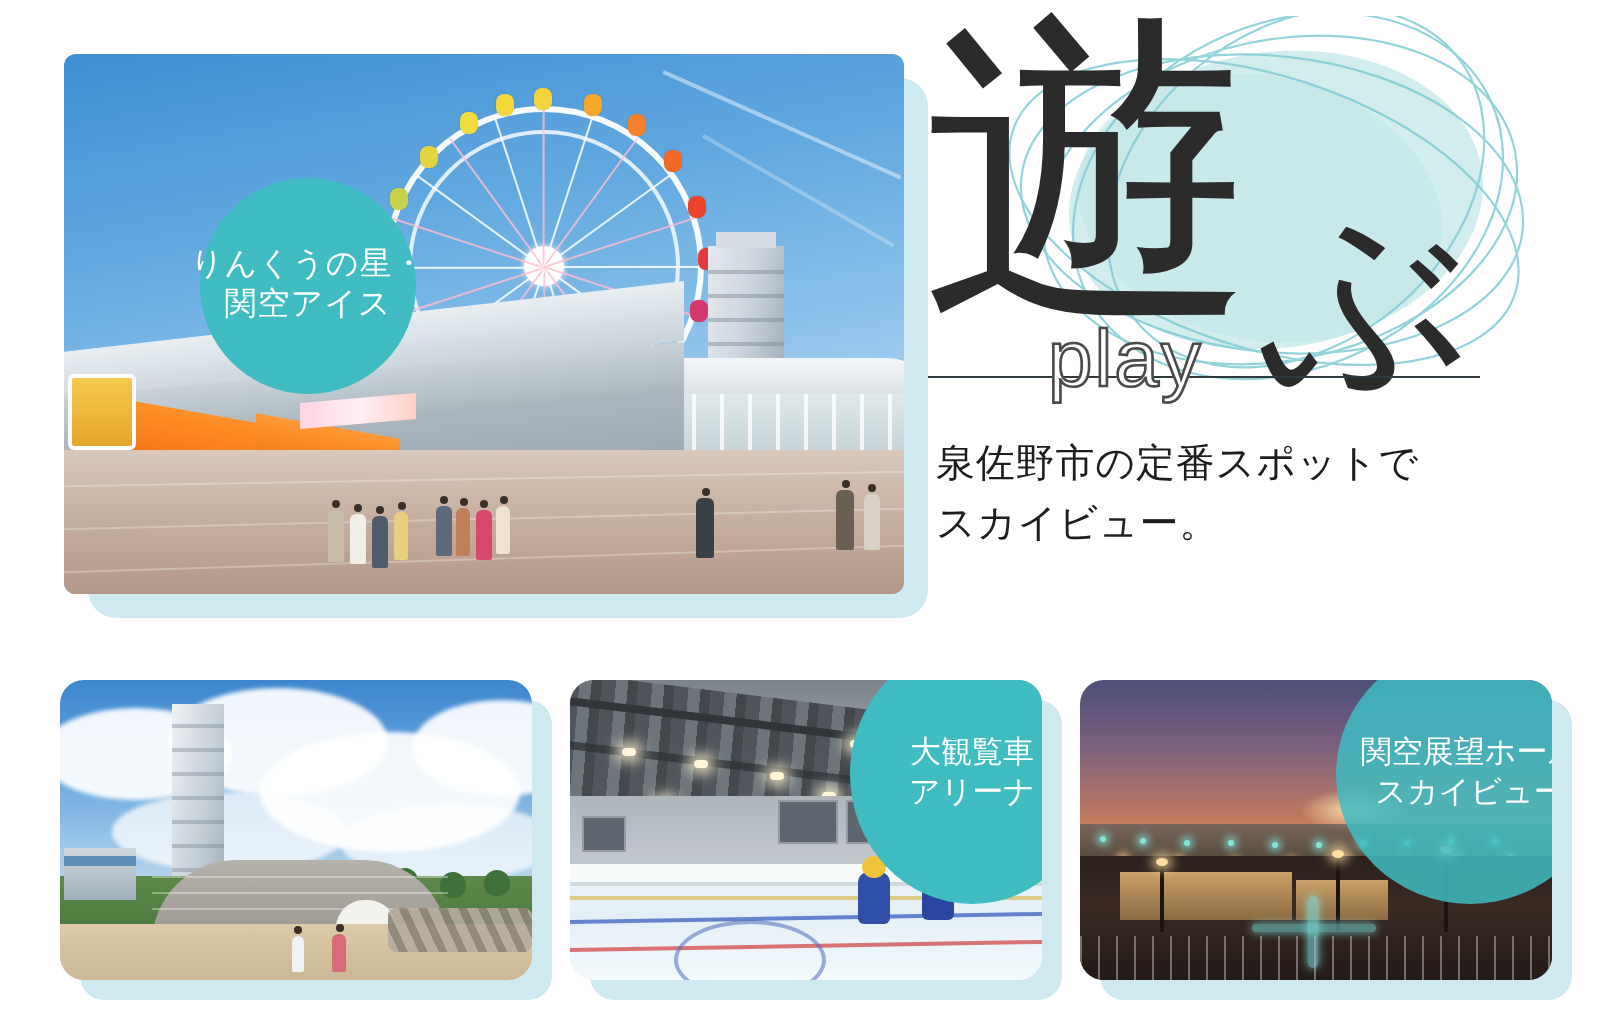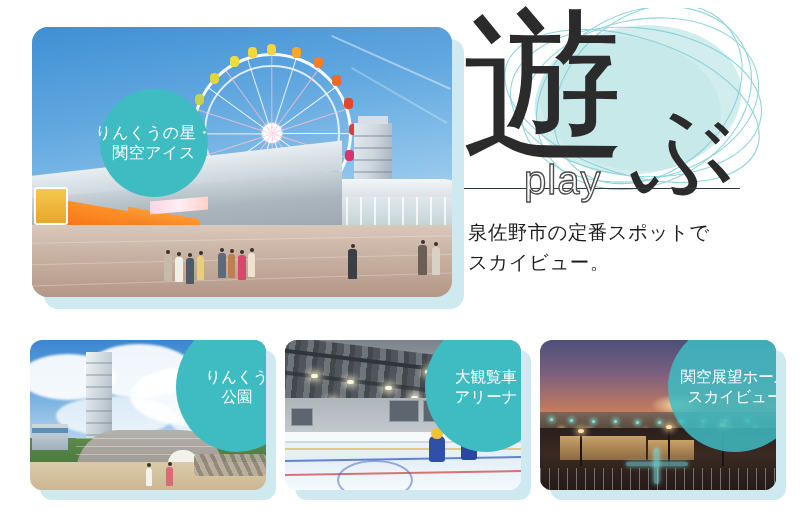--- a/index.html
+++ b/index.html
@@ -7,21 +7,21 @@
   body{
     width:800px;height:515px;
     background:#ffffff;
     font-family:"Liberation Sans","DejaVu Sans",sans-serif;
     overflow:hidden;
     position:relative;
   }
   #stage{position:absolute;left:0;top:0;width:800px;height:515px;overflow:hidden;background:#fff;}
 
   
-  .photo-card{position:absolute;border-radius:16px;overflow:hidden;background:#9dc4e6;}
+  .photo-card{position:absolute;border-radius:6px;overflow:hidden;background:#9dc4e6;}
   .photo-shadow{position:absolute;border-radius:14px;background:#cfe9f1;}
 
   
   #hero-shadow{left:44px;top:39px;width:420px;height:270px;}
   #hero-card{left:32px;top:27px;width:420px;height:270px;}
   .sky{position:absolute;left:0;top:0;width:100%;height:100%;
        background:linear-gradient(170deg,#3f8fd4 0%,#63a9e0 32%,#93c6ec 62%,#c3def2 85%,#dfeaf5 100%);}
   .contrail{position:absolute;background:rgba(255,255,255,.45);transform-origin:0 0;}
 
   
@@ -422,24 +422,20 @@
         </div>
       <div class="tent"></div>
       <div class="pk-sand"></div>
       <div class="pk-rocks"></div>
       <div class="person" style="left:116px;bottom:4px;width:6px;height:18px;background:#f2f2f2;">
           <span class="head"></span>
         </div>
       <div class="person" style="left:136px;bottom:4px;width:7px;height:19px;background:#d66c78;">
           <span class="head"></span>
         </div>
-      <div class="tbadge" id="b0">
-        <span>りんくう</span>
-        <span>公園</span>
-      </div>
     </div>
   </div>
 
   <div class="thumb-wrap" id="t1">
     <div class="thumb-shadow"></div>
     <div class="thumb">
       <div class="ar-bg"></div>
       <div class="ar-roof"></div>
       <div class="ar-beam" style="left:-20px;top:24px;"></div>
       <div class="ar-beam" style="left:-20px;top:46px;opacity:.8"></div>

